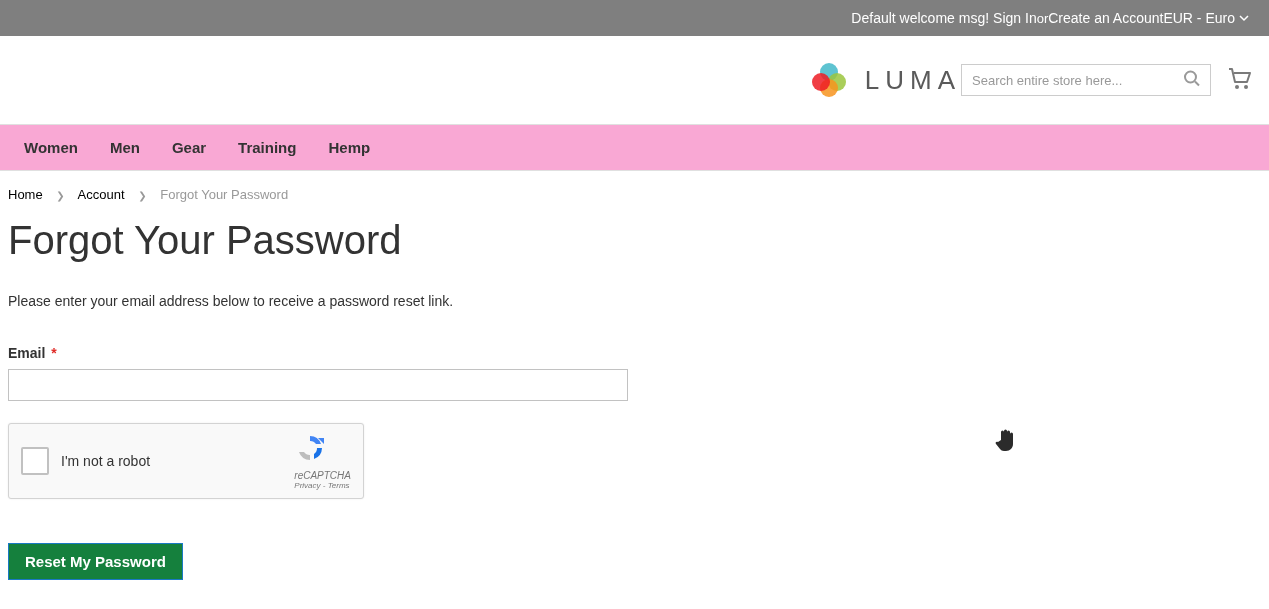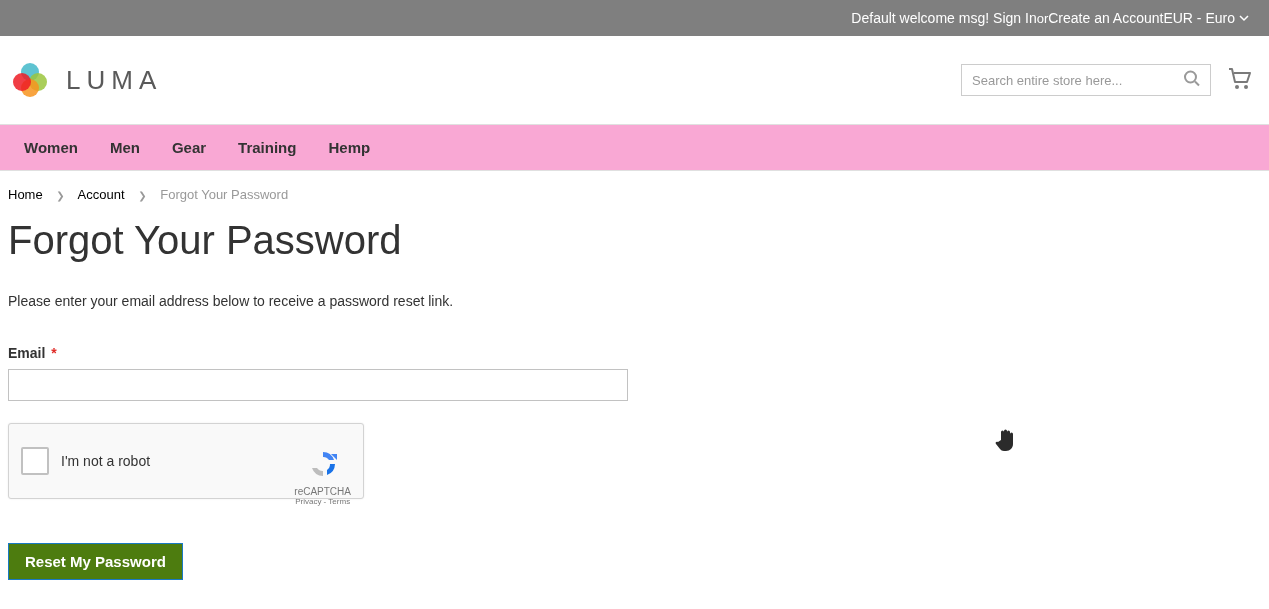--- a/index.html
+++ b/index.html
@@ -15,21 +15,21 @@
       font-size: 14px;
     }
     .panel-header .welcome { margin-right: 4px; }
     .panel-header a { color: #fff; text-decoration: none; }
     .panel-header .currency { display: inline-flex; align-items: center; gap: 4px; cursor: pointer; }
     .panel-header .or { font-size: 13px; }
 
     .header-main {
       display: flex;
       align-items: center;
-      justify-content: space-between;
+      justify-content: flex-end;
       padding: 22px 16px 22px 8px;
     }
     .logo { display: flex; align-items: center; gap: 14px; text-decoration: none; }
     .logo-mark { width: 44px; height: 44px; }
     .logo-text { font-size: 26px; letter-spacing: 6px; color: #5a5a5a; font-weight: 400; }
 
     .header-right { display: flex; align-items: center; gap: 16px; }
     .search-wrap { position: relative; }
     .search-input {
       width: 250px; height: 32px;
@@ -103,27 +103,27 @@
     }
     .recaptcha .cb {
       width: 28px; height: 28px;
       border: 2px solid #c1c1c1;
       border-radius: 2px;
       background: #fff;
       margin-right: 12px;
       cursor: pointer;
     }
     .recaptcha .cb-label { font-size: 14px; color: #333; }
-    .recaptcha .brand { position: absolute; right: 12px; top: 24px; text-align: center; }
+    .recaptcha .brand { position: absolute; right: 12px; top: 8px; text-align: left; font-style: italic; }
     .recaptcha .brand-text { font-size: 10px; color: #777; margin-top: 2px; }
     .recaptcha .brand-links { font-size: 8px; color: #777; }
 
     .submit-btn {
       margin-top: 44px;
-      background: #4d7c0f;
+      background: #15803d;
       color: #fff;
       border: 1px solid #1979c3;
       font-size: 15px;
       font-weight: 600;
       padding: 9px 16px;
       cursor: pointer;
     }
 
     .hand-cursor {
       position: absolute;

